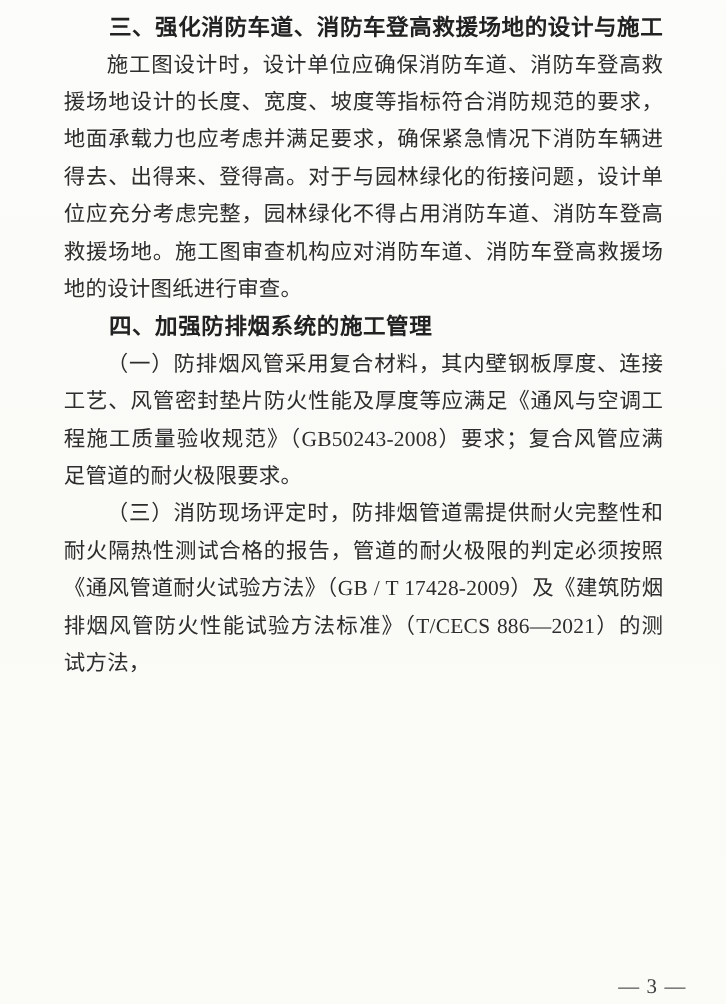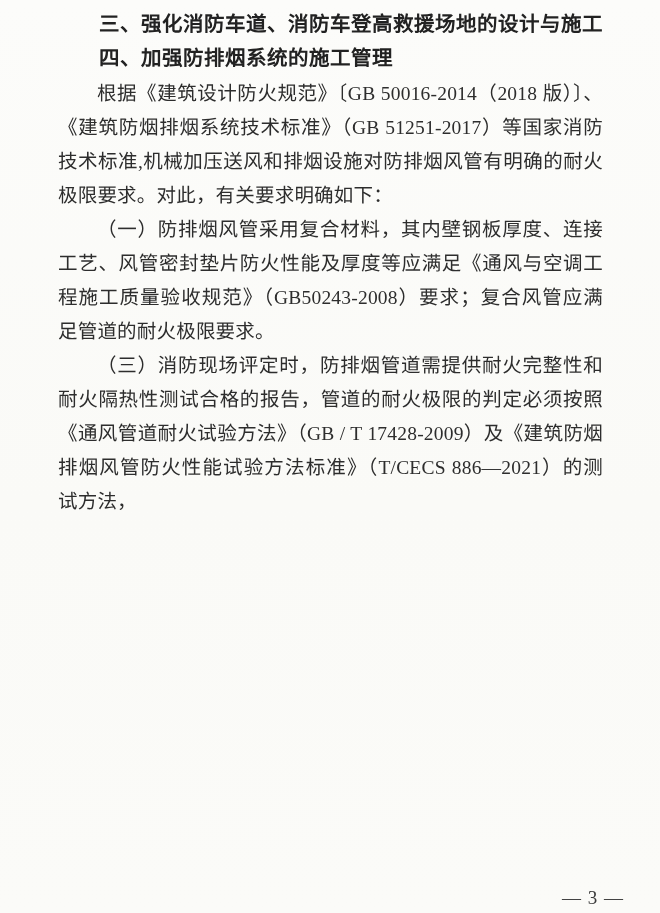--- a/index.html
+++ b/index.html
@@ -15,21 +15,21 @@
     width: 660px;
     height: 913px;
     background: linear-gradient(180deg, #fcfcfa 0%, #fafaf7 55%, #fbfbf8 100%);
     box-sizing: border-box;
     padding: 9px 57px 0 58px;
     font-family: "Liberation Serif", "DejaVu Serif", serif;
     color: #2d2d2d;
   }
   .doc-heading {
     margin: 0;
-    font-family: Liberation Mono, monospace;
+    font-family: Liberation Sans, sans-serif;
     font-weight: 700;
     font-size: 20.5px;
     line-height: 34px;
     color: #222222;
     text-indent: 2em;
     letter-spacing: 0.5px;
     white-space: nowrap;
   }
   .doc-para {
     margin: 0;
@@ -52,24 +52,24 @@
     font-family: "Liberation Serif", "DejaVu Serif", serif;
   }
 </style>
 </head>
 <body>
 
 <div class="page">
 
   <h2 class="doc-heading">三、强化消防车道、消防车登高救援场地的设计与施工</h2>
 
+  <p class="doc-para">施工图设计时，设计单位应确保消防车道、消防车登高救援场地设计的长度、宽度、坡度等指标符合消防规范的要求，地面承载力也应考虑并满足要求，确保紧急情况下消防车辆进得去、出得来、登得高。对于与园林绿化的衔接问题，设计单位应充分考虑完整，园林绿化不得占用消防车道、消防车登高救援场地。施工图审查机构应对消防车道、消防车登高救援场地的设计图纸进行审查。</p>
 
   <h2 class="doc-heading">四、加强防排烟系统的施工管理</h2>
 
-  <p class="doc-para">根据《建筑设计防火规范》〔GB 50016-2014（2018 版）〕、《建筑防烟排烟系统技术标准》（GB 51251-2017）等国家消防技术标准,机械加压送风和排烟设施对防排烟风管有明确的耐火极限要求。对此，有关要求明确如下：</p>
 
   <p class="doc-para">（一）防排烟风管采用复合材料，其内壁钢板厚度、连接工艺、风管密封垫片防火性能及厚度等应满足《通风与空调工程施工质量验收规范》（GB50243-2008）要求；复合风管应满足管道的耐火极限要求。</p>
 
 
   <p class="doc-para">（三）消防现场评定时，防排烟管道需提供耐火完整性和耐火隔热性测试合格的报告，管道的耐火极限的判定必须按照《通风管道耐火试验方法》（GB / T 17428-2009）及《建筑防烟排烟风管防火性能试验方法标准》（T/CECS 886—2021）的测试方法，</p>
 
   <div class="page-number">— 3 —</div>
 
 </div>
 

